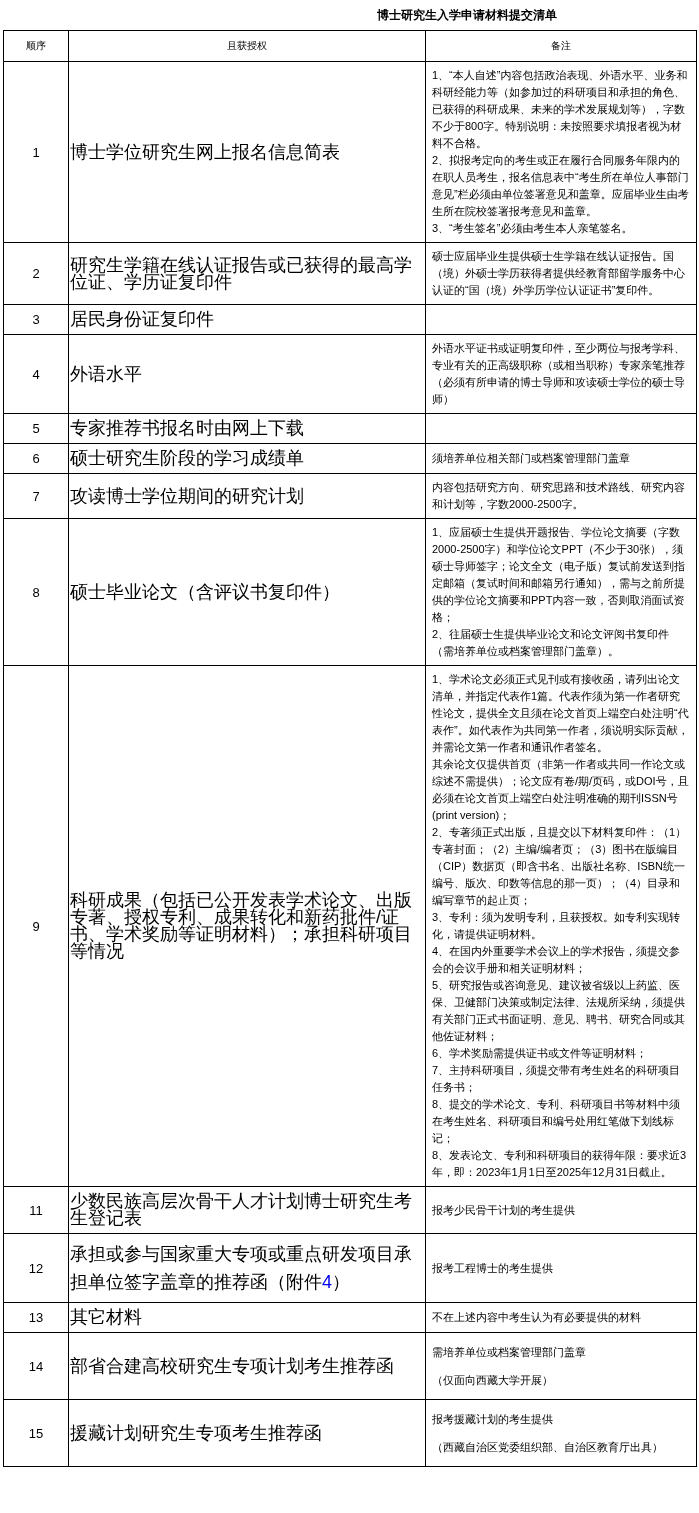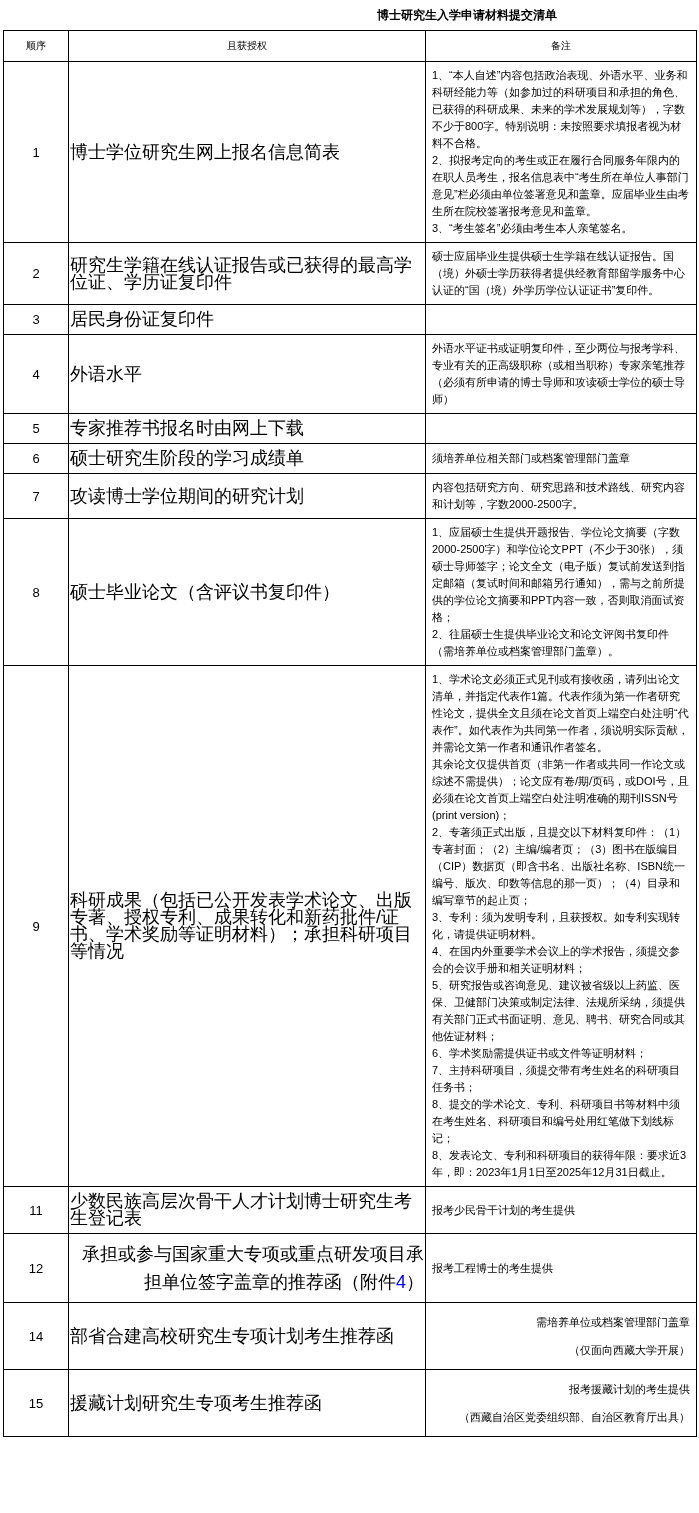--- a/index.html
+++ b/index.html
@@ -19,21 +19,21 @@
   th{
     font-weight:normal;font-size:10px;height:26px;text-align:center;padding:2px;
   }
   td.order-cell{text-align:center;font-size:13px;padding:2px;}
   td.material-cell{
     font-size:18px;line-height:17px;padding:6px 1px;white-space:pre-wrap;
   }
   td.notes-cell{
     font-size:11px;line-height:17px;padding:5px 6px;white-space:pre-wrap;
   }
-  td.spaced{line-height:28px;text-align:right;}
+  td.spaced{line-height:28px;}
   .attachment-link{color:#0000ee;cursor:pointer;text-decoration:none;}
 </style>
 </head>
 <body>
 
 <div class="page">
 
   <div class="title">博士研究生入学申请材料提交清单</div>
 
   <table class="materials">
@@ -111,20 +111,25 @@
         <td class="order-cell">11</td>
         <td class="material-cell">少数民族高层次骨干人才计划博士研究生考生登记表</td>
         <td class="notes-cell">报考少民骨干计划的考生提供</td>
       </tr>
       <tr>
         <td class="order-cell">12</td>
         <td class="material-cell spaced"><span>承担或参与国家重大专项或重点研发项目承担单位签字盖章的推荐函（附件</span><a class="attachment-link">4</a><span>）</span></td>
         <td class="notes-cell">报考工程博士的考生提供</td>
       </tr>
       <tr>
+        <td class="order-cell">13</td>
+        <td class="material-cell">其它材料</td>
+        <td class="notes-cell">不在上述内容中考生认为有必要提供的材料</td>
+      </tr>
+      <tr>
         <td class="order-cell">14</td>
         <td class="material-cell">部省合建高校研究生专项计划考生推荐函</td>
         <td class="notes-cell spaced">需培养单位或档案管理部门盖章
 （仅面向西藏大学开展）</td>
       </tr>
       <tr>
         <td class="order-cell">15</td>
         <td class="material-cell">援藏计划研究生专项考生推荐函</td>
         <td class="notes-cell spaced">报考援藏计划的考生提供
 （西藏自治区党委组织部、自治区教育厅出具）</td>

